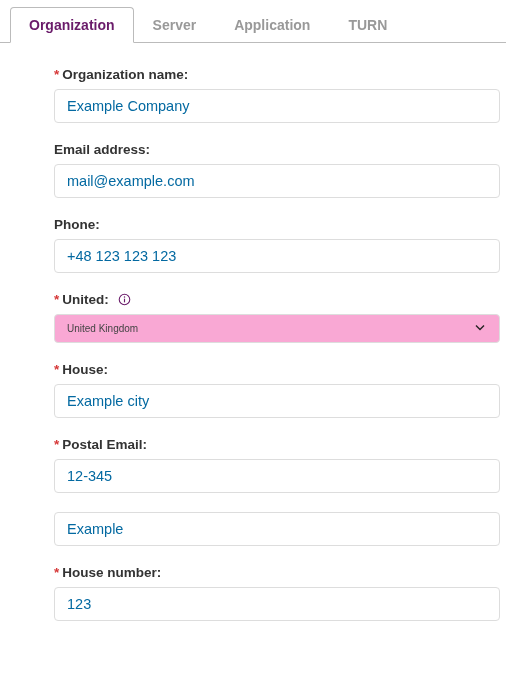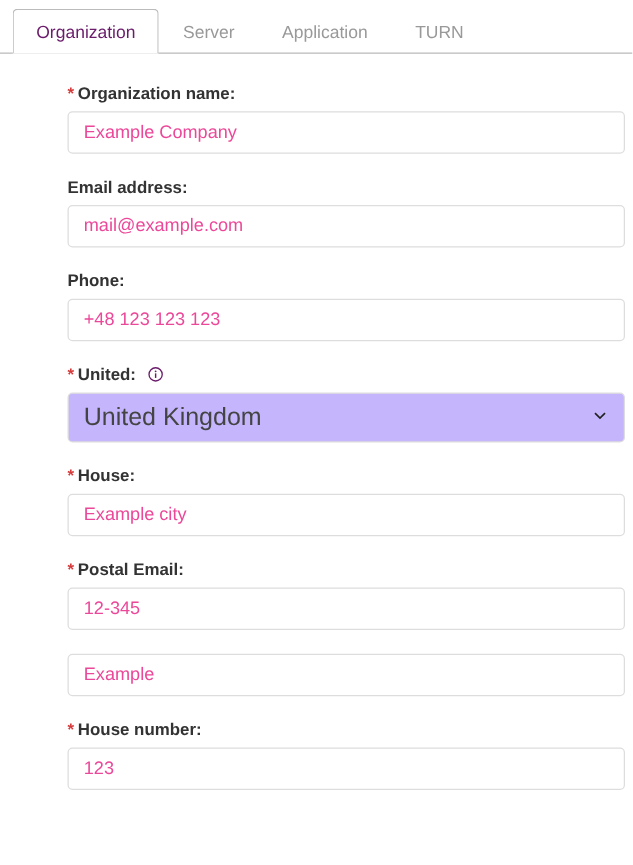--- a/index.html
+++ b/index.html
@@ -20,21 +20,21 @@
       display: flex;
       border-bottom: 1px solid #bbb;
       padding-left: 10px;
       margin-top: 6px;
     }
     .tab {
       padding: 9px 18px;
       color: #999;
       cursor: pointer;
       font-size: 14px;
-      font-weight: 400;
+      font-weight: 700;
       border: 1px solid transparent;
       border-bottom: none;
       position: relative;
       top: 1px;
     }
     .tab.active {
       color: #6a1b6a;
       border: 1px solid #bbb;
       border-bottom: 1px solid #fff;
       border-radius: 4px 4px 0 0;
@@ -70,37 +70,37 @@
     .info-icon svg {
       width: 13px;
       height: 13px;
     }
     .form-input {
       width: 446px;
       padding: 8px 12px;
       font-size: 14.5px;
       border: 1px solid #ddd;
       border-radius: 4px;
-      color: #ec4899;
+      color: #0369a1;
       font-family: inherit;
       background: #fff;
     }
     .select-wrapper {
       position: relative;
       width: 446px;
     }
     .form-select {
       width: 100%;
       padding: 8px 12px;
-      font-size: 20px;
+      font-size: 10px;
       border: 1px solid #ddd;
       border-radius: 4px;
       color: #444;
       font-family: inherit;
-      background: #c4b5fd;
+      background: #f9a8d4;
       appearance: none;
       -webkit-appearance: none;
       cursor: pointer;
     }
     .chevron {
       position: absolute;
       right: 12px;
       top: 50%;
       transform: translateY(-50%);
       pointer-events: none;

